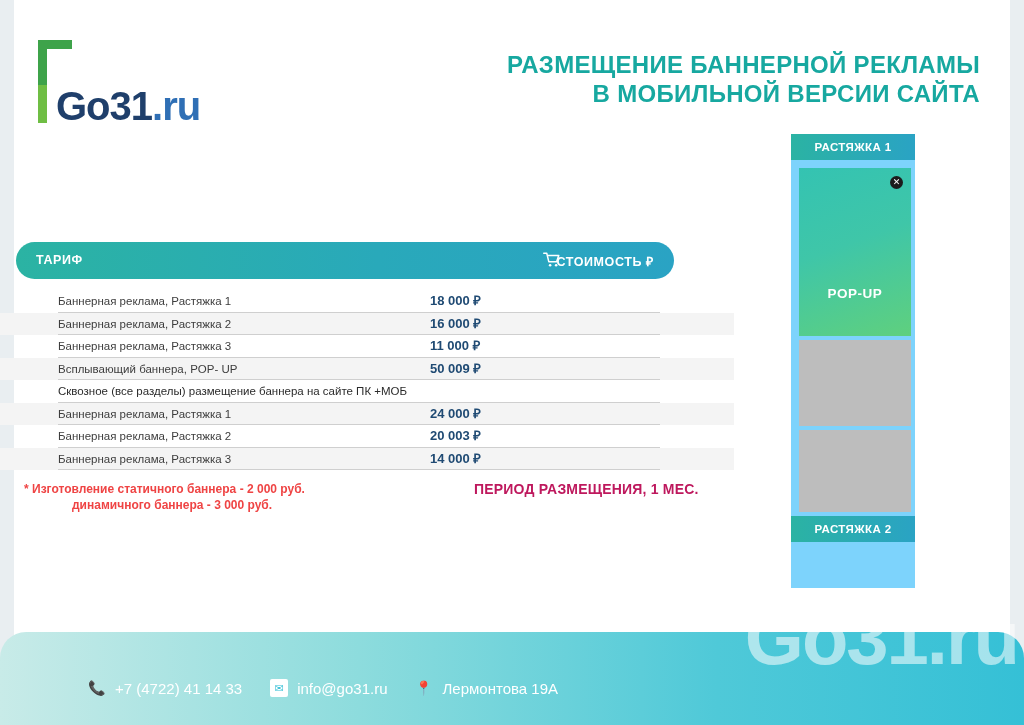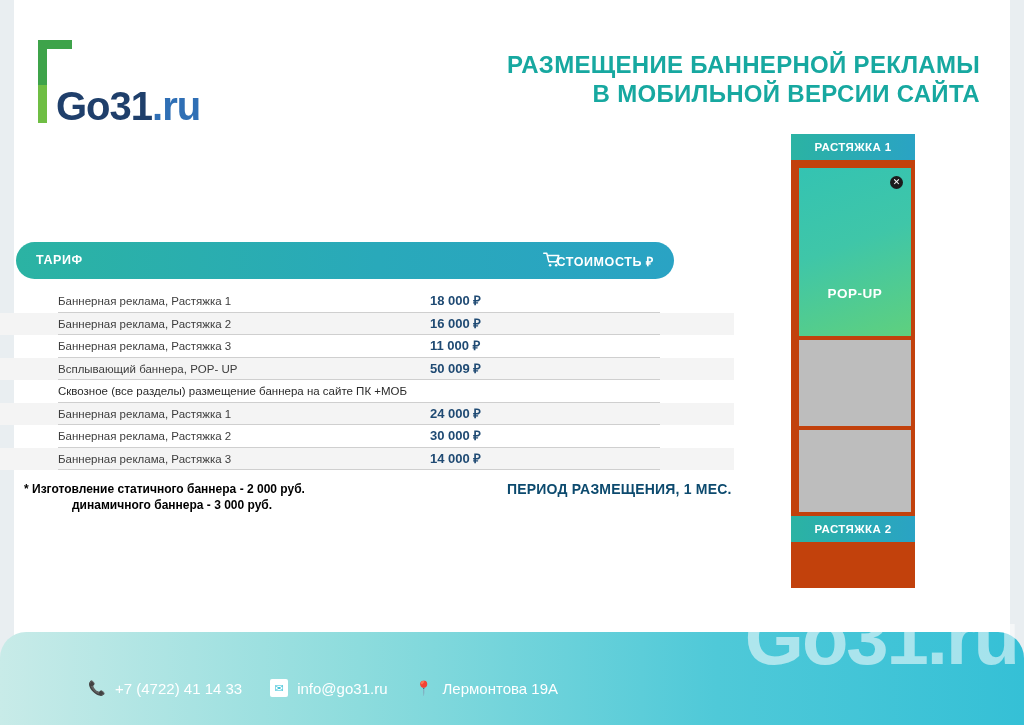--- a/index.html
+++ b/index.html
@@ -167,45 +167,44 @@
     text-align: center;
   }
 
   
   .footnote {
     position: absolute;
     left: 24px;
     top: 481px;
     font-size: 12px;
     font-weight: bold;
-    color: #000000;
+    color: #ef4444;
     line-height: 1.35;
   }
   .footnote .line2 { display: block; margin-left: 48px; }
 
   .period {
     position: absolute;
     left: 474px;
     top: 481px;
     font-size: 14px;
     font-weight: bold;
-    color: #0c4a6e;
+    color: #be185d;
     letter-spacing: 0.2px;
     white-space: nowrap;
-    margin-left: 33px;
   }
 
   
   .mock {
     position: absolute;
     left: 791px;
     top: 134px;
     width: 124px;
     height: 454px;
-    background: #c2410c;
+    background: #7dd3fc;
   }
   .mock-band {
     position: absolute;
     left: 0;
     width: 124px;
     height: 26px;
     background: linear-gradient(90deg, #2bb3a3 0%, #2aa3c4 100%);
     color: #ffffff;
     font-size: 11.5px;
     font-weight: bold;
@@ -367,21 +366,21 @@
         <div class="price"></div>
         <div class="rule"></div>
       </div>
       <div class="row alt">
         <div class="label">Баннерная  реклама, Растяжка 1</div>
         <div class="price">24 000 ₽</div>
         <div class="rule"></div>
       </div>
       <div class="row">
         <div class="label">Баннерная  реклама, Растяжка 2</div>
-        <div class="price">30 000 ₽</div>
+        <div class="price">20 003 ₽</div>
         <div class="rule"></div>
       </div>
       <div class="row alt">
         <div class="label">Баннерная  реклама, Растяжка 3</div>
         <div class="price">14 000 ₽</div>
         <div class="rule"></div>
       </div>
     </div>
 
   <div class="footnote">

